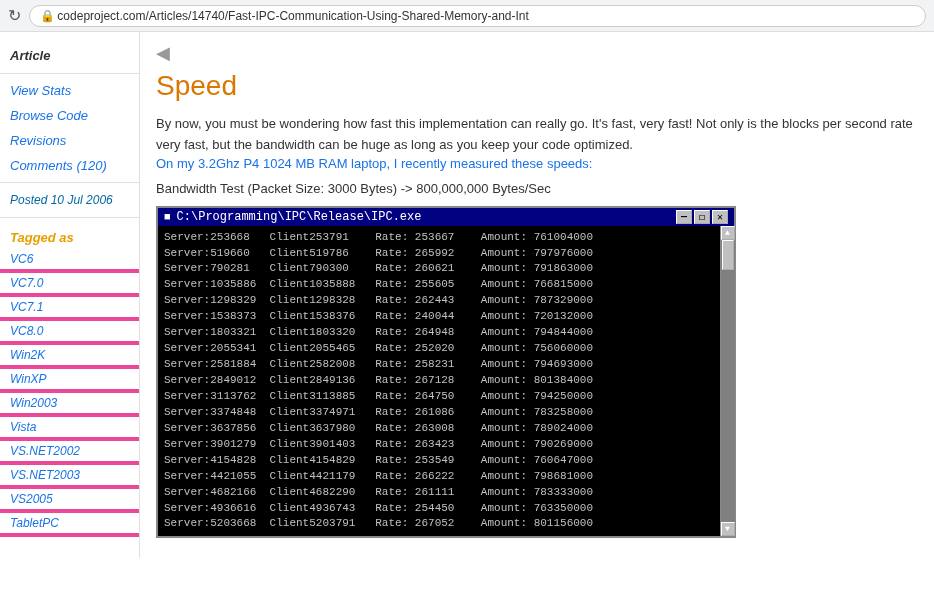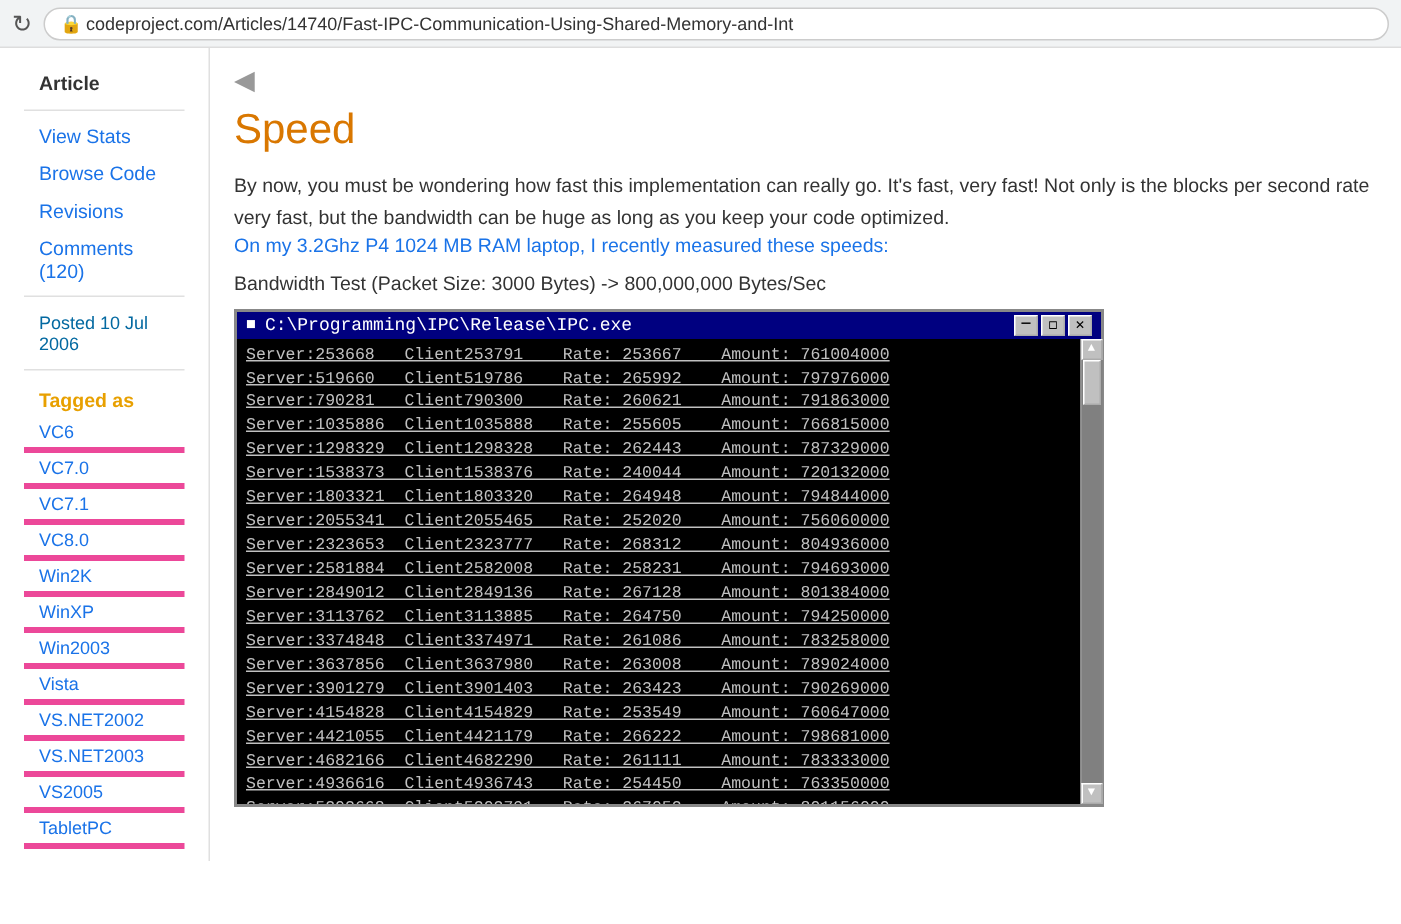--- a/index.html
+++ b/index.html
@@ -11,21 +11,21 @@
     .refresh-icon { font-size: 16px; color: #555; cursor: pointer; }
     .lock-icon { font-size: 12px; color: #555; margin-right: 2px; }
     .url-bar {
       flex: 1; background: #fff; border: 1px solid #ccc; border-radius: 12px; padding: 3px 10px; font-size: 12px; color: #333; display: flex; align-items: center;
     }
     .url-text { font-size: 12px; color: #333; }
 
     .page-container { display: flex; flex: 1; }
 
     .sidebar {
-      width: 140px; min-width: 140px; border-right: 1px solid #e0e0e0; padding: 8px 16px; background: #fff; font-size: 13px;
+      width: 140px; min-width: 140px; border-right: 1px solid #e0e0e0; padding: 8px 0; background: #fff; font-size: 13px; font-style: italic;
     }
     .sidebar-section-title { font-weight: bold; padding: 8px 10px 6px 10px; font-size: 13px; }
     .sidebar-link { display: block; padding: 5px 10px; color: #1a73e8; text-decoration: none; cursor: pointer; }
     .sidebar-divider { height: 1px; background: #e0e0e0; margin: 4px 0; }
     .sidebar-posted { padding: 6px 10px; font-size: 12px; color: #0369a1; }
     .tagged-as-title { font-weight: bold; color: #e8a000; padding: 8px 10px 4px 10px; font-size: 13px; }
     .tag-link { display: block; padding: 3px 10px; color: #1a73e8; text-decoration: none; cursor: pointer; border-bottom: 4px solid #ec4899; font-size: 12px; }
 
     .main-content { flex: 1; padding: 10px 20px 20px 16px; overflow-y: auto; }
 
@@ -119,30 +119,29 @@
           <span class="console-icon">■</span>
           <span class="console-title-text">C:\Programming\IPC\Release\IPC.exe</span>
         </div>
         <div class="console-titlebar-buttons">
           <div class="console-btn">—</div>
           <div class="console-btn">◻</div>
           <div class="console-btn">✕</div>
         </div>
       </div>
       <div style="display:flex; position:relative;">
-        <div class="console-body" style="flex:1;text-decoration:underline;">
+        <div class="console-body" style="flex:1;">
             <span class="console-line">Server:253668   Client253791    Rate: 253667    Amount: 761004000</span>
             <span class="console-line">Server:519660   Client519786    Rate: 265992    Amount: 797976000</span>
             <span class="console-line">Server:790281   Client790300    Rate: 260621    Amount: 791863000</span>
             <span class="console-line">Server:1035886  Client1035888   Rate: 255605    Amount: 766815000</span>
             <span class="console-line">Server:1298329  Client1298328   Rate: 262443    Amount: 787329000</span>
             <span class="console-line">Server:1538373  Client1538376   Rate: 240044    Amount: 720132000</span>
             <span class="console-line">Server:1803321  Client1803320   Rate: 264948    Amount: 794844000</span>
             <span class="console-line">Server:2055341  Client2055465   Rate: 252020    Amount: 756060000</span>
-            <span class="console-line">Server:2323653  Client2323777   Rate: 268312    Amount: 804936000</span>
             <span class="console-line">Server:2581884  Client2582008   Rate: 258231    Amount: 794693000</span>
             <span class="console-line">Server:2849012  Client2849136   Rate: 267128    Amount: 801384000</span>
             <span class="console-line">Server:3113762  Client3113885   Rate: 264750    Amount: 794250000</span>
             <span class="console-line">Server:3374848  Client3374971   Rate: 261086    Amount: 783258000</span>
             <span class="console-line">Server:3637856  Client3637980   Rate: 263008    Amount: 789024000</span>
             <span class="console-line">Server:3901279  Client3901403   Rate: 263423    Amount: 790269000</span>
             <span class="console-line">Server:4154828  Client4154829   Rate: 253549    Amount: 760647000</span>
             <span class="console-line">Server:4421055  Client4421179   Rate: 266222    Amount: 798681000</span>
             <span class="console-line">Server:4682166  Client4682290   Rate: 261111    Amount: 783333000</span>
             <span class="console-line">Server:4936616  Client4936743   Rate: 254450    Amount: 763350000</span>

